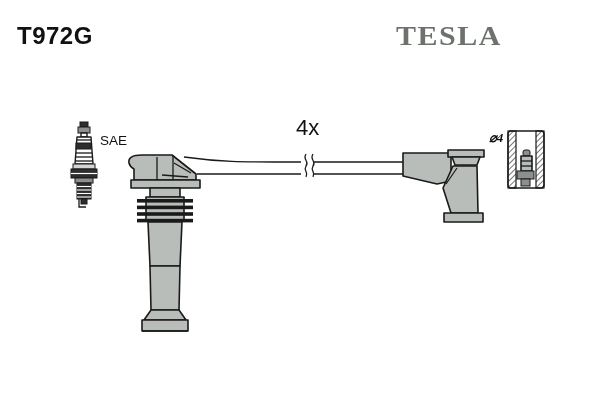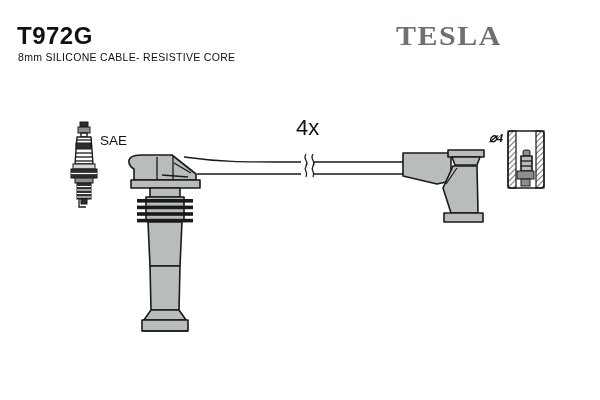--- a/index.html
+++ b/index.html
@@ -48,21 +48,20 @@
   .t-sae{font-family:"Liberation Sans",sans-serif;font-size:13.5px;}
   .t-qty{font-family:"Liberation Sans",sans-serif;font-size:22px;}
   .t-dia{font-family:"Liberation Serif",serif;font-size:13px;font-weight:bold;font-style:italic;}
 </style>
 </head>
 <body>
 
 <div class="stage">
 
   <div class="part-number">T972G</div>
-  <div class="subtitle">8mm SILICONE CABLE- RESISTIVE CORE</div>
   <div class="brand">TESLA</div>
 
   <svg width="600" height="400" viewBox="0 0 600 400">
     <defs>
       <pattern id="hatch" width="4" height="4" patternUnits="userSpaceOnUse" patternTransform="rotate(45)">
         <line x1="0" y1="0" x2="0" y2="4" stroke="#2a2a2a" stroke-width="1.3"></line>
       </pattern>
     </defs>
 
     <g>

